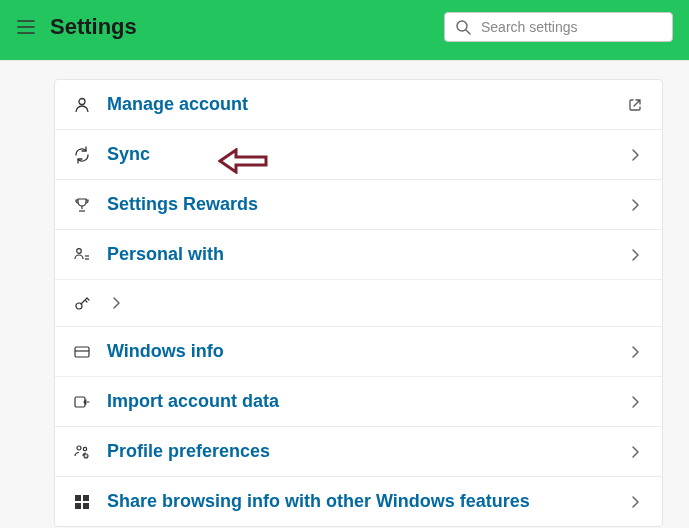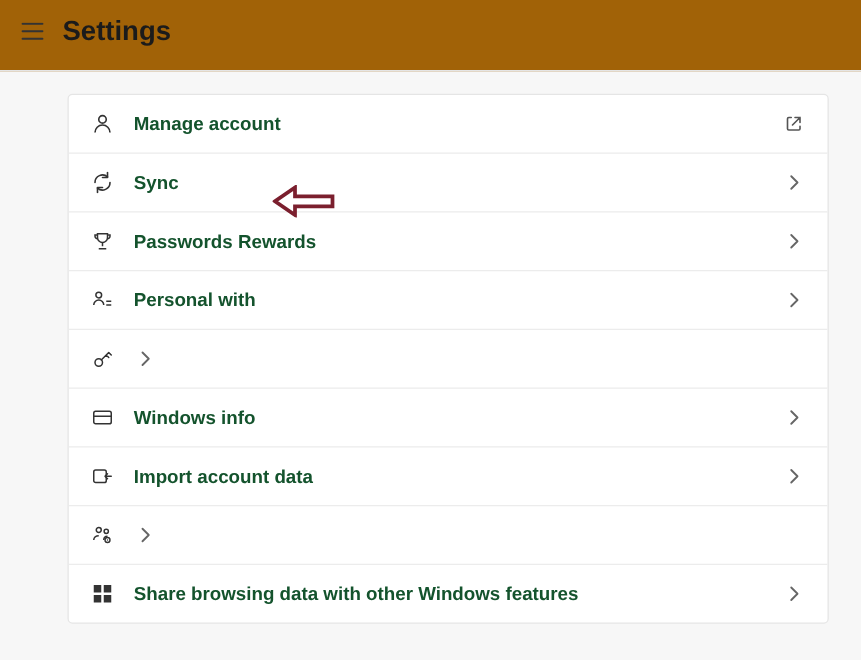--- a/index.html
+++ b/index.html
@@ -8,21 +8,21 @@
       background: #f7f7f7;
       width: 689px;
       height: 528px;
       overflow: hidden;
       position: relative;
     }
     .header {
       display: flex;
       align-items: center;
       padding: 12px 16px 18px 16px;
-      background: #a16207;
+      background: #22c55e;
       border-bottom: 1px solid #e5e5e5;
       gap: 14px;
     }
     .hamburger {
       width: 20px; height: 20px;
       display: flex; align-items: center; justify-content: center;
       cursor: pointer;
     }
     .page-title {
       font-size: 22px;
@@ -65,22 +65,22 @@
       cursor: pointer;
       gap: 16px;
     }
     .row:last-child { border-bottom: none; }
     .row-icon {
       width: 18px; height: 18px;
       display: flex; align-items: center; justify-content: center;
       flex-shrink: 0;
     }
     .row-label {
-      font-size: 15px;
-      color: #14532d;
+      font-size: 18px;
+      color: #0369a1;
       font-weight: 600;
       flex: 1;
     }
     .row-trail {
       width: 18px; height: 18px;
       display: flex; align-items: center; justify-content: center;
       color: #666;
     }
     .annotation-arrow {
       position: absolute;
@@ -95,20 +95,27 @@
 
 <div class="header">
   <div class="hamburger">
     <svg width="18" height="14" viewBox="0 0 18 14">
       <line x1="1" y1="1" x2="17" y2="1" stroke="#333" stroke-width="1.6" stroke-linecap="round"></line>
       <line x1="1" y1="7" x2="17" y2="7" stroke="#333" stroke-width="1.6" stroke-linecap="round"></line>
       <line x1="1" y1="13" x2="17" y2="13" stroke="#333" stroke-width="1.6" stroke-linecap="round"></line>
     </svg>
   </div>
   <div class="page-title">Settings</div>
+  <div class="search-box">
+    <svg width="16" height="16" viewBox="0 0 16 16">
+      <circle cx="7" cy="7" r="5" stroke="#666" stroke-width="1.4" fill="none"></circle>
+      <line x1="11" y1="11" x2="15" y2="15" stroke="#666" stroke-width="1.4" stroke-linecap="round"></line>
+    </svg>
+    <input type="text" placeholder="Search settings" style="">
+  </div>
 </div>
 
 <div class="content">
   <div class="list">
 
     <div class="row">
       <span class="row-icon">
         <svg width="18" height="18" viewBox="0 0 18 18">
             <circle cx="9" cy="5.5" r="3" stroke="#333" stroke-width="1.3" fill="none"></circle>
             <path d="M3 16c0-3.3 2.7-6 6-6s6 2.7 6 6" stroke="#333" stroke-width="1.3" fill="none"></path>
@@ -141,21 +148,21 @@
 
     <div class="row">
       <span class="row-icon">
         <svg width="18" height="18" viewBox="0 0 18 18">
             <path d="M5 3h8v3a4 4 0 0 1-8 0V3z" stroke="#333" stroke-width="1.2" fill="none"></path>
             <path d="M5 4H3v1a2 2 0 0 0 2 2M13 4h2v1a2 2 0 0 1-2 2" stroke="#333" stroke-width="1.2" fill="none"></path>
             <line x1="9" y1="10" x2="9" y2="13" stroke="#333" stroke-width="1.2"></line>
             <line x1="6" y1="15" x2="12" y2="15" stroke="#333" stroke-width="1.2"></line>
           </svg>
       </span>
-      <span class="row-label">Passwords Rewards</span>
+      <span class="row-label">Settings Rewards</span>
       <span class="row-trail">
         <svg width="10" height="14" viewBox="0 0 10 14">
             <path d="M3 2l5 5-5 5" stroke="#666" stroke-width="1.5" fill="none" stroke-linecap="round" stroke-linejoin="round"></path>
           </svg>
       </span>
     </div>
 
     <div class="row">
       <span class="row-icon">
         <svg width="18" height="18" viewBox="0 0 18 18">
@@ -220,37 +227,38 @@
     <div class="row">
       <span class="row-icon">
         <svg width="18" height="18" viewBox="0 0 18 18">
             <circle cx="6" cy="5" r="2" stroke="#333" stroke-width="1.2" fill="none"></circle>
             <circle cx="12" cy="6" r="1.7" stroke="#333" stroke-width="1.2" fill="none"></circle>
             <path d="M2 13c0-2 1.8-3.5 4-3.5M10 13c0-1.7 1.3-3 3-3" stroke="#333" stroke-width="1.2" fill="none"></path>
             <circle cx="13" cy="13" r="2" stroke="#333" stroke-width="1.1" fill="none"></circle>
             <circle cx="13" cy="13" r="0.6" fill="#333"></circle>
           </svg>
       </span>
+      <span class="row-label">Profile preferences</span>
       <span class="row-trail">
         <svg width="10" height="14" viewBox="0 0 10 14">
             <path d="M3 2l5 5-5 5" stroke="#666" stroke-width="1.5" fill="none" stroke-linecap="round" stroke-linejoin="round"></path>
           </svg>
       </span>
     </div>
 
     <div class="row">
       <span class="row-icon">
         <svg width="16" height="16" viewBox="0 0 16 16">
             <rect x="1" y="1" width="6" height="6" fill="#333"></rect>
             <rect x="9" y="1" width="6" height="6" fill="#333"></rect>
             <rect x="1" y="9" width="6" height="6" fill="#333"></rect>
             <rect x="9" y="9" width="6" height="6" fill="#333"></rect>
           </svg>
       </span>
-      <span class="row-label">Share browsing data with other Windows features</span>
+      <span class="row-label">Share browsing info with other Windows features</span>
       <span class="row-trail">
         <svg width="10" height="14" viewBox="0 0 10 14">
             <path d="M3 2l5 5-5 5" stroke="#666" stroke-width="1.5" fill="none" stroke-linecap="round" stroke-linejoin="round"></path>
           </svg>
       </span>
     </div>
 
   </div>
 </div>
 

